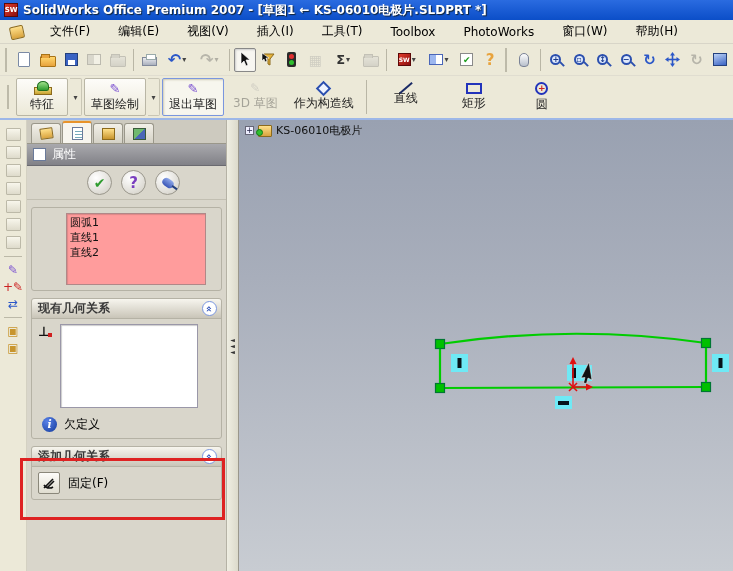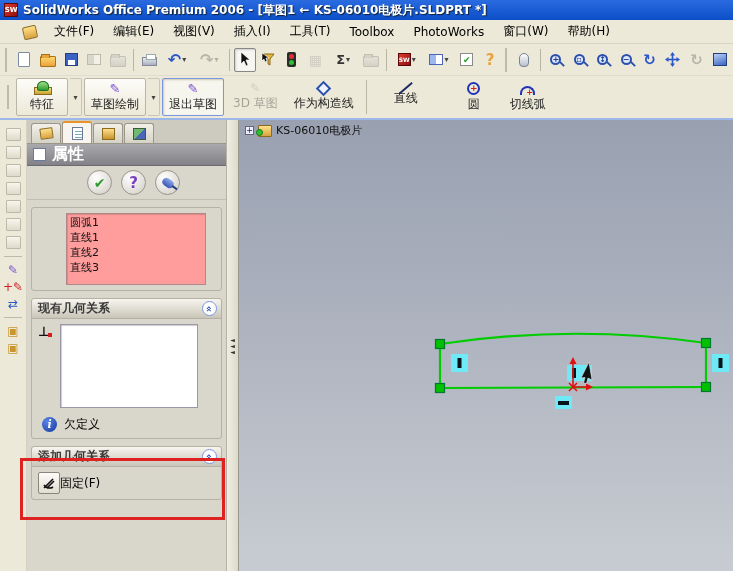--- a/index.html
+++ b/index.html
@@ -5,21 +5,21 @@
   *{margin:0;padding:0;box-sizing:border-box;}
   html,body{width:733px;height:571px;overflow:hidden;}
   body{font-family:"DejaVu Sans","Liberation Sans",sans-serif;font-size:12px;position:relative;background:#ECE9D8;}
 
   
   #titlebar{height:20px;background:linear-gradient(#2a6be0,#0b4ec8);display:flex;align-items:center;padding:0 4px;gap:5px;}
   #titlebar .sw-logo{width:14px;height:14px;background:linear-gradient(135deg,#e03a2a,#8c0f0f);color:#fff;font-size:7px;font-weight:bold;display:flex;align-items:center;justify-content:center;border:1px solid #5c0808;}
   #titlebar .ttl{color:#fff;font-weight:bold;font-size:12px;white-space:nowrap;text-shadow:1px 1px 1px #123;}
 
   
-  #menubar{height:24px;display:flex;align-items:center;gap:3px;padding:0 21px;border-bottom:1px solid #d8d5c8;}
+  #menubar{height:24px;display:flex;align-items:center;gap:12px;padding:0 8px;border-bottom:1px solid #d8d5c8;}
   #menubar .app-ic{width:18px;height:16px;margin-right:4px;position:relative;}
   #menubar .app-ic::before{content:"";position:absolute;left:2px;top:2px;width:12px;height:11px;background:linear-gradient(#ffe08a,#d9a javascript33d);background:linear-gradient(#ffe08a,#d9a33d);border:1px solid #8c6a1d;border-radius:2px;transform:rotate(-12deg);}
   #menubar .mi{padding:3px 8px;cursor:default;}
 
   
   #toolbar1{height:32px;display:flex;align-items:center;gap:1px;padding:0 2px;border-bottom:1px solid #e0ddd0;}
   .grip{width:4px;height:24px;border-left:2px double #bdbaa9;margin:0 3px;}
   .tsep{width:1px;height:22px;background:#b9b6a5;margin:0 3px;}
   .tbtn{width:23px;height:24px;display:flex;align-items:center;justify-content:center;position:relative;}
   .tbtn.dd{width:32px;}
@@ -81,42 +81,42 @@
   #pm-tabs{height:24px;display:flex;align-items:flex-end;gap:1px;padding:3px 4px 0 4px;background:#cdcabf;border-bottom:1px solid #9a978a;}
   .tab{width:30px;height:20px;border:1px solid #9a978a;border-bottom:none;border-radius:3px 3px 0 0;background:linear-gradient(#f2f0e8,#d5d2c6);display:flex;align-items:center;justify-content:center;}
   .tab.active{background:#f7f5ee;border-top:2px solid #e8932a;height:22px;}
   .ti-tree{width:13px;height:11px;background:linear-gradient(#ffe08a,#d9a33d);border:1px solid #8c6a1d;border-radius:1px;transform:rotate(-8deg);}
   .ti-doc{width:11px;height:13px;background:#fff;border:1px solid #6a7a9a;position:relative;}
   .ti-doc::before{content:"";position:absolute;left:2px;top:3px;width:7px;height:1px;background:#7ab;box-shadow:0 3px 0 #7ab,0 6px 0 #7ab;}
   .ti-cfg{width:13px;height:12px;background:linear-gradient(#ffe08a,#c8952e);border:1px solid #8c6a1d;}
   .ti-img{width:13px;height:12px;background:linear-gradient(135deg,#6fb86f 50%,#4a66b8 50%);border:1px solid #3a5a3a;}
   #pm-header{height:22px;background:linear-gradient(#a9a9ad,#818187);display:flex;align-items:center;gap:6px;padding:0 6px;border-bottom:1px solid #6a6a70;}
   #pm-header .hic{width:13px;height:13px;background:#fff;border:1px solid #6a7a9a;}
-  #pm-header .htxt{color:#fff;font-weight:bold;font-size:16px;}
+  #pm-header .htxt{color:#fff;font-weight:normal;font-size:12px;}
   #pm-actions{height:34px;display:flex;align-items:center;gap:9px;padding-left:60px;background:#d9d6cb;border-bottom:1px solid #c2bfb2;}
   .cbtn{width:25px;height:25px;border-radius:50%;background:radial-gradient(circle at 35% 30%,#ffffff,#cfccc2);border:1px solid #9a978c;display:flex;align-items:center;justify-content:center;font-weight:bold;}
   .cbtn.ok{color:#2f9c2f;font-size:14px;}
   .cbtn.help{color:#7a3fbf;font-size:15px;}
   .i-pin{width:12px;height:8px;background:linear-gradient(#8fa8e8,#3a57b8);border-radius:4px;position:relative;transform:rotate(35deg);}
   .i-pin::after{content:"";position:absolute;right:-5px;top:3px;width:6px;height:2px;background:#24407e;}
 
   .section{margin:7px 4px 0 4px;border:1px solid #b5b2a5;border-radius:3px;background:#d9d6cb;}
   .sec-h{height:20px;display:flex;align-items:center;justify-content:space-between;padding:0 4px 0 6px;background:linear-gradient(#f7f5ee,#c9c5b8);border-bottom:1px solid #b5b2a5;border-radius:3px 3px 0 0;font-weight:bold;color:#3a3a3a;font-size:12px;}
   .chev{width:15px;height:15px;border-radius:50%;background:#fff;border:1px solid #7a96df;color:#3355bb;display:flex;align-items:center;justify-content:center;font-size:10px;font-weight:bold;}
   .chev span{display:inline-block;transform:rotate(-90deg);line-height:1;}
   .sec-b{padding:5px 6px;}
   #sel-list{margin-left:28px;width:140px;height:72px;background:#ff9c9c;border:1px solid #b08888;box-shadow:inset 1px 1px 1px #d88;font-size:11px;color:#111;padding:1px 3px;overflow:hidden;}
   #sel-list div{line-height:15px;}
   #rel-row{display:flex;gap:4px;}
   .perp{color:#111;font-size:13px;font-weight:bold;position:relative;width:18px;}
   .perp::after{content:"";position:absolute;left:10px;top:9px;width:4px;height:4px;background:#d02020;}
   #rel-list{width:138px;height:84px;background:#fff;border:1px solid #9a97a8;box-shadow:inset 1px 1px 1px #ccc;}
   #status-row{display:flex;align-items:center;gap:7px;margin-top:8px;padding-left:4px;}
   .info-ic{width:15px;height:15px;border-radius:50%;background:radial-gradient(circle at 35% 30%,#5a82e8,#123a9c);color:#fff;font-family:"DejaVu Serif",serif;font-style:italic;font-weight:bold;font-size:11px;display:flex;align-items:center;justify-content:center;}
-  #fix-row{display:flex;align-items:center;}
+  #fix-row{display:flex;align-items:center;gap:8px;}
   .fix-btn{width:22px;height:22px;background:linear-gradient(#fdfcf9,#e0ddd0);border:1px solid #8a877a;border-radius:2px;display:flex;align-items:center;justify-content:center;}
   .opt-row{display:flex;align-items:center;gap:5px;padding-left:26px;}
   .chkbox{width:13px;height:13px;background:#fff;border:1px solid #7a8296;box-shadow:inset 1px 1px 1px #ccd;}
 
   
   #divider{width:13px;background:linear-gradient(90deg,#efeee2,#dcdacb);border-left:1px solid #b5b2a5;border-right:1px solid #9a978c;display:flex;flex-direction:column;align-items:center;justify-content:center;gap:1px;}
   #divider span{font-size:6px;color:#333;line-height:5px;}
 
   
   #graphics{flex:1;position:relative;background:linear-gradient(#99a1b1,#a8aebb 35%,#c8ccd2);overflow:hidden;}
@@ -127,21 +127,21 @@
   #sketch-svg{position:absolute;left:0;top:0;}
 
   
   #red-annot{position:absolute;left:20px;top:458px;width:205px;height:62px;border:3px solid #de2222;z-index:40;pointer-events:none;}
 </style>
 </head>
 <body>
 
 <div id="titlebar">
   <div class="sw-logo">SW</div>
-  <div class="ttl">SolidWorks Office Premium 2006 - [草图1 ← KS-06010电极片.SLDPRT *]</div>
+  <div class="ttl">SolidWorks Office Premium 2007 - [草图1 ← KS-06010电极片.SLDPRT *]</div>
 </div>
 
 <div id="menubar">
   <span class="app-ic"></span>
   <span class="mi">文件(F)</span>
   <span class="mi">编辑(E)</span>
   <span class="mi">视图(V)</span>
   <span class="mi">插入(I)</span>
   <span class="mi">工具(T)</span>
   <span class="mi">Toolbox</span>
@@ -290,26 +290,26 @@
   <span class="bigbtn">
       <span class="i-sdim"></span>
       <span>作为构造线</span>
     </span>
   <span class="tsep" style="height:34px;"></span>
   <span class="bigbtn" style="margin-left:8px;">
       <span class="i-line"></span>
       <span>直线</span>
     </span>
   <span class="bigbtn" style="margin-left:14px;">
+      <span class="i-rect2"></span>
+      <span>矩形</span>
+    </span>
+  <span class="bigbtn" style="margin-left:14px;">
       <span class="i-circ2">+</span>
       <span>圆</span>
-    </span>
-  <span class="bigbtn">
-      <span class="i-arc"></span>
-      <span>切线弧</span>
     </span>
 </div>
 
 <div id="main">
 
   <div id="leftstrip">
     <span class="cube"></span>
     <span class="cube"></span>
     <span class="cube"></span>
     <span class="cube"></span>
@@ -353,21 +353,20 @@
           <span class="i-pin"></span>
         </span>
     </div>
 
     <div class="section">
       <div class="sec-b">
         <div id="sel-list">
           <div>圆弧1</div>
           <div>直线1</div>
           <div>直线2</div>
-          <div>直线3</div>
         </div>
       </div>
     </div>
 
     <div class="section">
       <div class="sec-h">
         <span>现有几何关系</span>
         <span class="chev">
             <span>»</span>
           </span>

